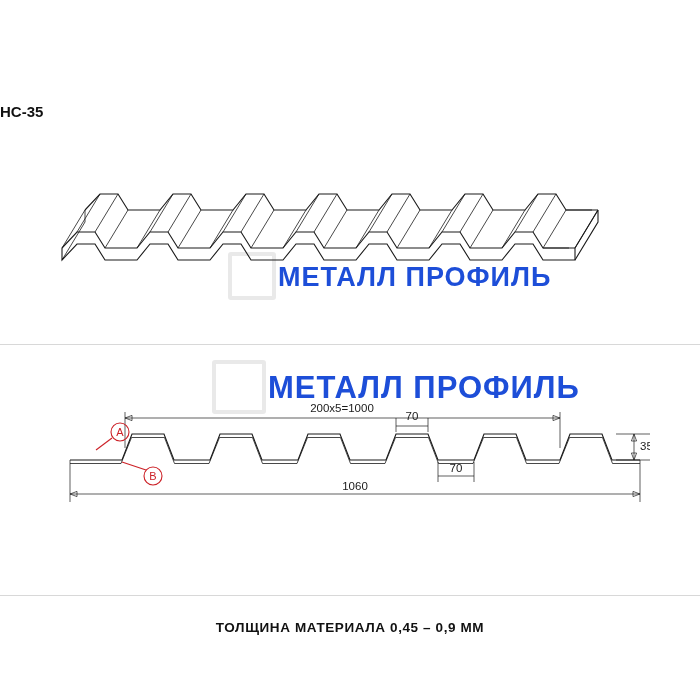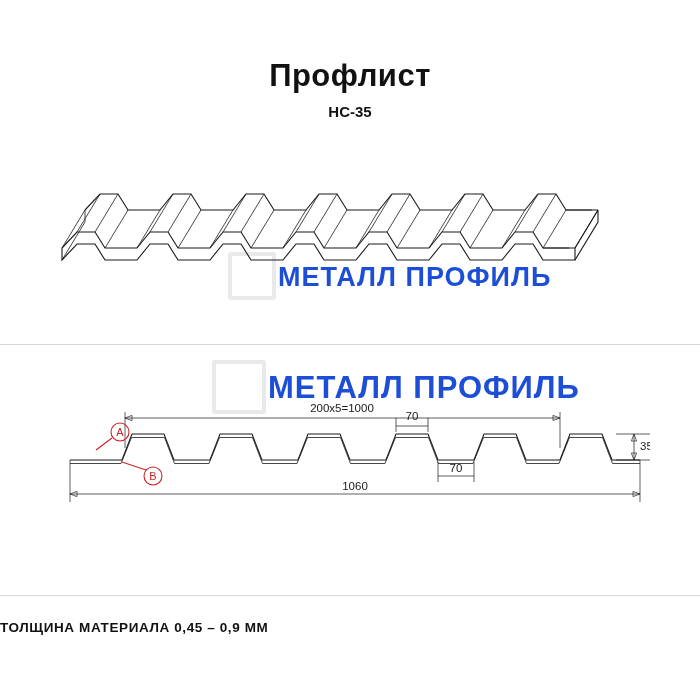--- a/index.html
+++ b/index.html
@@ -29,40 +29,39 @@
     font-size: 31px;
     font-weight: bold;
     letter-spacing: 0.5px;
     color: #111;
   }
   .subtitle {
     position: absolute;
     top: 103px;
     left: 0;
     width: 700px;
-    text-align: center;
     font-size: 15px;
     font-weight: bold;
     color: #111;
   }
   .divider {
     position: absolute;
     left: 0;
     width: 700px;
     height: 1px;
     background: #d8d8d8;
   }
   .divider.top { top: 344px; }
   .divider.bottom { top: 595px; }
   .footnote {
     position: absolute;
     top: 620px;
     left: 0;
     width: 700px;
-    text-align: left;
+    text-align: center;
     font-size: 13.5px;
     font-weight: bold;
     letter-spacing: 0.6px;
     color: #111;
   }
   .iso-wrap {
     position: absolute;
     top: 150px;
     left: 40px;
     width: 620px;
@@ -112,21 +111,20 @@
   .dim { fill: none; stroke: #1a1a1a; stroke-width: 0.7; }
   .red { fill: none; stroke: #cc2127; stroke-width: 1.1; }
   .red-txt { fill: #cc2127; font-size: 11px; font-family: "Liberation Sans", sans-serif; }
   .dimtxt { fill: #1a1a1a; font-size: 11.5px; font-family: "Liberation Sans", sans-serif; }
 </style>
 </head>
 <body>
 
 <div class="page">
 
-  <div class="title">Профлист</div>
   <div class="subtitle">НС-35</div>
 
   <div class="wm wm-badge wm1-badge"></div>
   <div class="wm wm-text wm1-txt">МЕТАЛЛ ПРОФИЛЬ</div>
 
   <div class="iso-wrap">
     <svg width="620" height="180" viewBox="0 0 620 180">
 
       <path class="ln" d="M45 60 L60 44 L78 44 L88 60 L120 60 L133 44 L151 44 L161 60 L193 60 L206 44 L224 44 L234 60 L266 60 L279 44 L297 44 L307 60 L339 60 L352 44 L370 44 L380 60 L412 60 L425 44 L443 44 L453 60 L485 60 L498 44 L516 44 L526 60 L558 60"></path>
 

